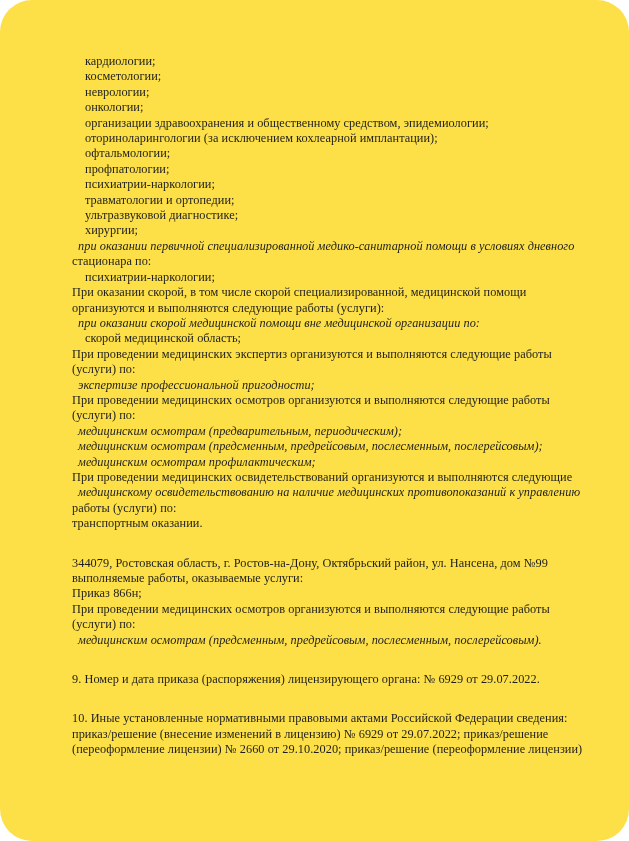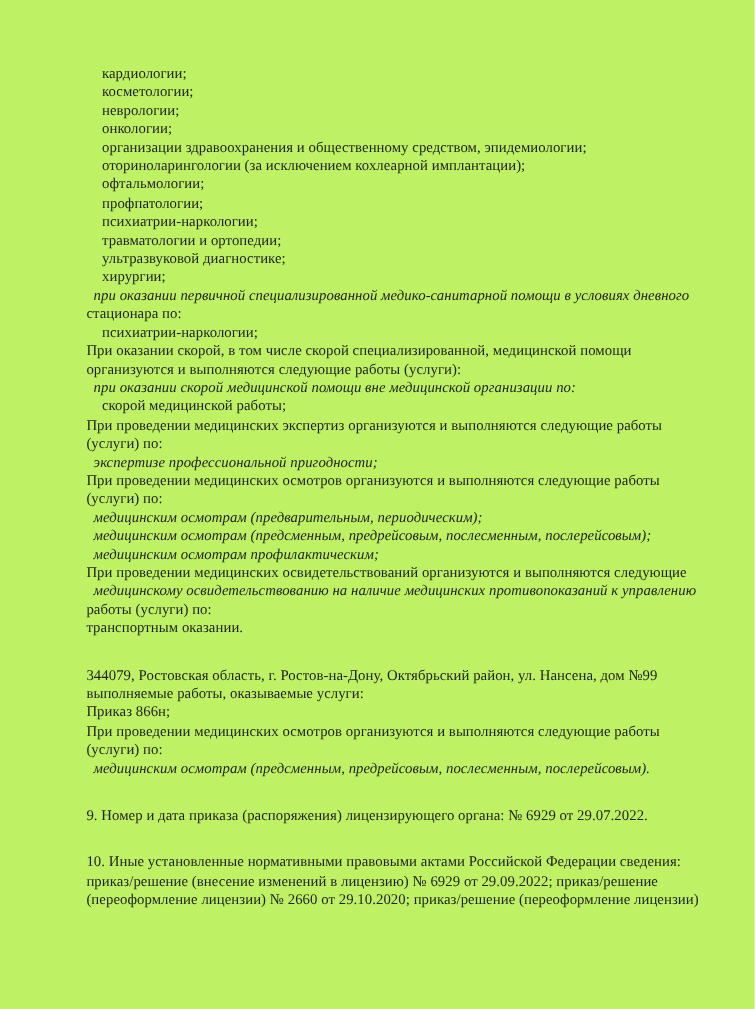--- a/index.html
+++ b/index.html
@@ -4,24 +4,25 @@
 <style>
   html, body {
     margin: 0;
     padding: 0;
     background: #ffffff;
   }
   .page {
     position: relative;
     width: 629px;
     height: 841px;
-    background: #bef264;
+    background: #fde047;
     overflow: hidden;
     font-family: "Liberation Serif", "DejaVu Serif", serif;
     color: #1e1e1e;
+    border-radius: 32px;
   }
   .doc-body {
     position: absolute;
     top: 54px;
     left: 72px;
     right: 26px;
   }
   .line {
     font-size: 12.3px;
     line-height: 15.4px;
@@ -49,37 +50,37 @@
       <div class="line indent-2">психиатрии-наркологии;</div>
       <div class="line indent-2">травматологии и ортопедии;</div>
       <div class="line indent-2">ультразвуковой диагностике;</div>
       <div class="line indent-2">хирургии;</div>
       <div class="line indent-1">при оказании первичной специализированной медико-санитарной помощи в условиях дневного</div>
       <div class="line indent-0">стационара по:</div>
       <div class="line indent-2">психиатрии-наркологии;</div>
       <div class="line indent-0">При оказании скорой, в том числе скорой специализированной, медицинской помощи</div>
       <div class="line indent-0">организуются и выполняются следующие работы (услуги):</div>
       <div class="line indent-1">при оказании скорой медицинской помощи вне медицинской организации по:</div>
-      <div class="line indent-2">скорой медицинской работы;</div>
+      <div class="line indent-2">скорой медицинской область;</div>
       <div class="line indent-0">При проведении медицинских экспертиз организуются и выполняются следующие работы</div>
       <div class="line indent-0">(услуги) по:</div>
       <div class="line indent-1">экспертизе профессиональной пригодности;</div>
       <div class="line indent-0">При проведении медицинских осмотров организуются и выполняются следующие работы</div>
       <div class="line indent-0">(услуги) по:</div>
       <div class="line indent-1">медицинским осмотрам (предварительным, периодическим);</div>
       <div class="line indent-1">медицинским осмотрам (предсменным, предрейсовым, послесменным, послерейсовым);</div>
       <div class="line indent-1">медицинским осмотрам профилактическим;</div>
       <div class="line indent-0">При проведении медицинских освидетельствований организуются и выполняются следующие</div>
       <div class="line indent-1">медицинскому освидетельствованию на наличие медицинских противопоказаний к управлению</div>
       <div class="line indent-0">работы (услуги) по:</div>
       <div class="line indent-0">транспортным оказании.</div>
       <div class="line indent-0 gap-before">344079, Ростовская область, г. Ростов-на-Дону, Октябрьский район, ул. Нансена, дом №99</div>
       <div class="line indent-0">выполняемые работы, оказываемые услуги:</div>
       <div class="line indent-0">Приказ 866н;</div>
       <div class="line indent-0">При проведении медицинских осмотров организуются и выполняются следующие работы</div>
       <div class="line indent-0">(услуги) по:</div>
       <div class="line indent-1">медицинским осмотрам (предсменным, предрейсовым, послесменным, послерейсовым).</div>
       <div class="line indent-0 gap-before">9. Номер и дата приказа (распоряжения) лицензирующего органа: № 6929 от 29.07.2022.</div>
       <div class="line indent-0 gap-before">10. Иные установленные нормативными правовыми актами Российской Федерации сведения:</div>
-      <div class="line indent-0">приказ/решение (внесение изменений в лицензию) № 6929 от 29.09.2022; приказ/решение</div>
+      <div class="line indent-0">приказ/решение (внесение изменений в лицензию) № 6929 от 29.07.2022; приказ/решение</div>
       <div class="line indent-0">(переоформление лицензии) № 2660 от 29.10.2020; приказ/решение (переоформление лицензии)</div>
     </div>
 </div>
 
 </body></html>

